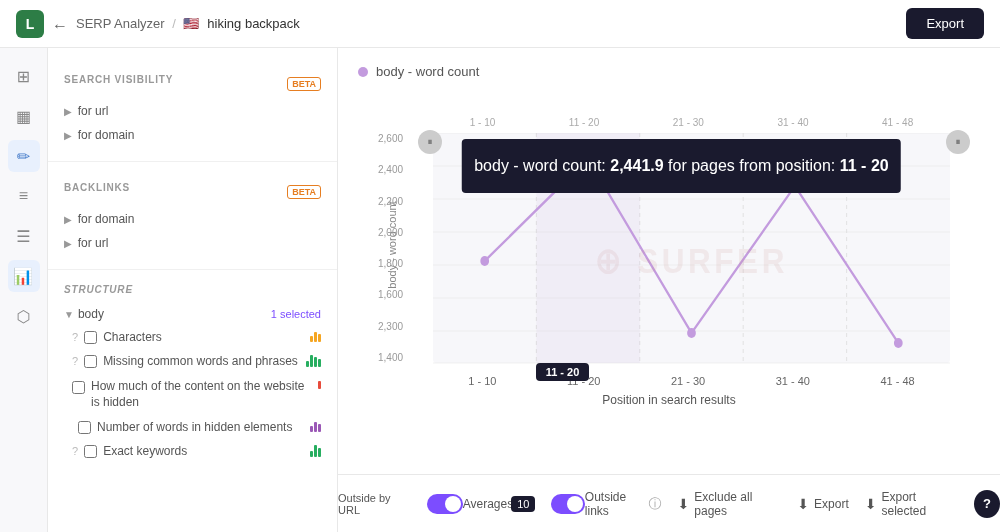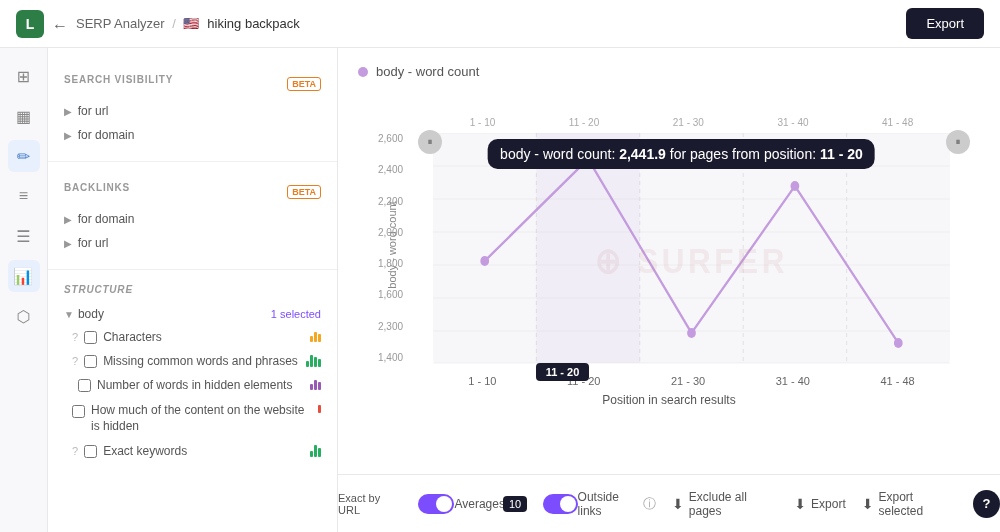--- a/index.html
+++ b/index.html
@@ -164,36 +164,36 @@
           <input type="checkbox" style="">
           <span style="flex:1;">Missing common words and phrases</span>
           <div class="bar-icon bar-icon-green">
             <span style="width:3px;height:6px;"></span>
             <span style="width:3px;height:12px;"></span>
             <span style="width:3px;height:10px;"></span>
             <span style="width:3px;height:8px;"></span>
           </div>
         </div>
 
+        <div class="structure-row" style="align-items:flex-start;padding-top:6px;">
+          <input type="checkbox" style="margin-top: 2px;">
+          <span style="flex:1; line-height:1.3;">How much of the content on the website is hidden</span>
+          <div style="display:flex;gap:1px;align-items:flex-end;margin-top:2px;">
+            <span style="width:3px;height:8px;background:#e74c3c;border-radius:1px;"></span>
+          </div>
+        </div>
+
         <div class="structure-row">
           <span class="help-icon"></span>
           <input type="checkbox" style="">
           <span style="flex:1;">Number of words in hidden elements</span>
           <div class="bar-icon bar-icon-purple">
             <span style="width:3px;height:6px;"></span>
             <span style="width:3px;height:10px;"></span>
             <span style="width:3px;height:8px;"></span>
-          </div>
-        </div>
-
-        <div class="structure-row" style="align-items:flex-start;padding-top:6px;">
-          <input type="checkbox" style="margin-top: 2px;">
-          <span style="flex:1; line-height:1.3;">How much of the content on the website is hidden</span>
-          <div style="display:flex;gap:1px;align-items:flex-end;margin-top:2px;">
-            <span style="width:3px;height:8px;background:#e74c3c;border-radius:1px;"></span>
           </div>
         </div>
 
         <div class="structure-row">
           <span class="help-icon">?</span>
           <input type="checkbox" style="">
           <span style="flex:1;">Exact keywords</span>
           <div class="bar-icon bar-icon-green">
             <span style="width:3px;height:6px;"></span>
             <span style="width:3px;height:12px;"></span>
@@ -276,31 +276,31 @@
       <div style="position:absolute;top:280px;left:75px;right:30px;display:flex;justify-content:space-around;">
         <span style="font-size:11px;color:#666;">1 - 10</span>
         <span style="font-size:11px;color:#666;">11 - 20</span>
         <span style="font-size:11px;color:#666;">21 - 30</span>
         <span style="font-size:11px;color:#666;">31 - 40</span>
         <span style="font-size:11px;color:#666;">41 - 48</span>
       </div>
 
       <div style="position:absolute;top:298px;left:0;right:0;text-align:center;font-size:12px;color:#555;font-weight:500;">Position in search results</div>
 
-      <div style="position:absolute;top:44px;left:52%;transform:translateX(-50%);background:#1a1a2e;color:#fff;border-radius:10px;padding:7px 12px;font-size:14px;white-space:nowrap;z-index:20;">
+      <div style="position:absolute;top:44px;left:52%;transform:translateX(-50%);background:#1a1a2e;color:#fff;border-radius:4px;padding:18px 12px;font-size:16px;white-space:nowrap;z-index:20;">
         <span>body - word count: </span><strong>2,441.9</strong><span> for pages from position: </span><strong>11 - 20</strong>
       </div>
 
       <div style="position:absolute;top:268px;left:calc(75px + 16.5%);background:#1a1a2e;color:#fff;border-radius:4px;padding:3px 10px;font-size:11px;font-weight:700;">11 - 20</div>
     </div>
 
     <div style="position:absolute;bottom:0;left:-20px;right:-20px;height:58px;border-top:1px solid #e8e8e8;background:#fff;display:flex;align-items:center;padding:0 20px;gap:16px;">
 
       <div style="display:flex;flex-direction:column;gap:3px;">
-        <span style="font-size:11px;color:#555;">Exact by URL</span>
+        <span style="font-size:11px;color:#555;">Outside by URL</span>
       </div>
 
       <div class="toggle-group">
         <div class="toggle">
           <div class="toggle-knob"></div>
         </div>
         <span class="toggle-label">Averages</span>
         <span class="toggle-num">10</span>
       </div>
 

